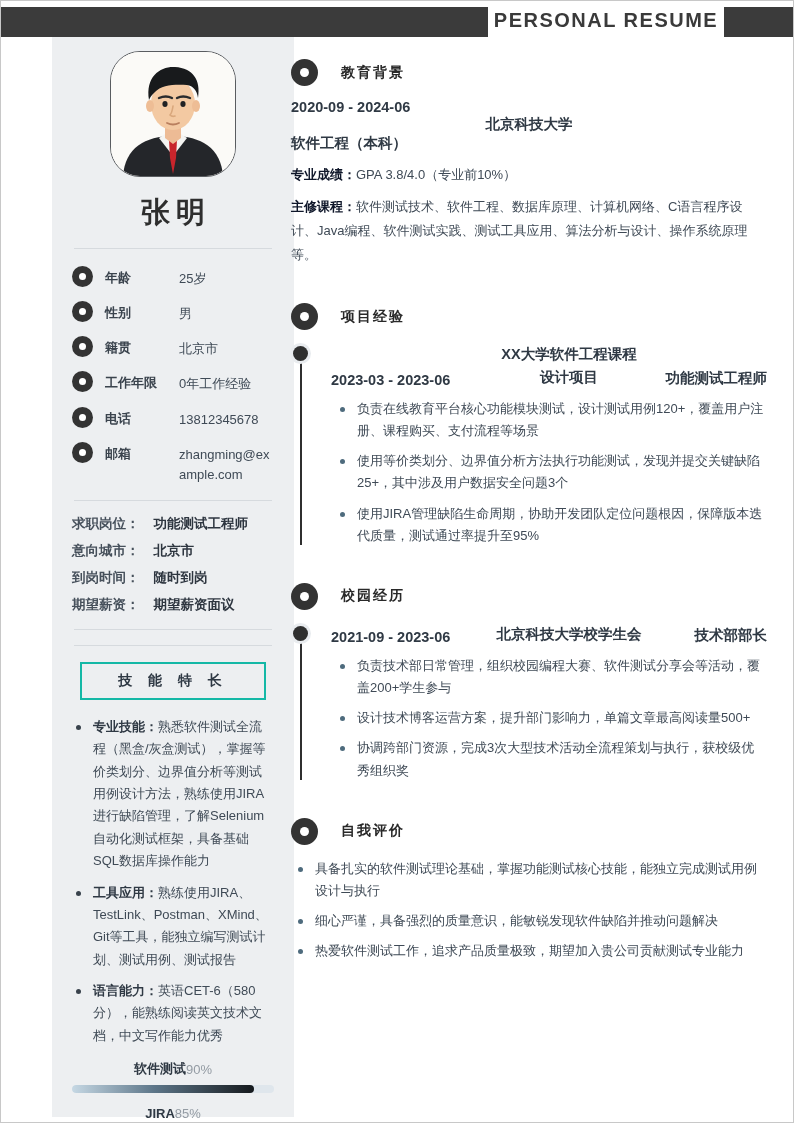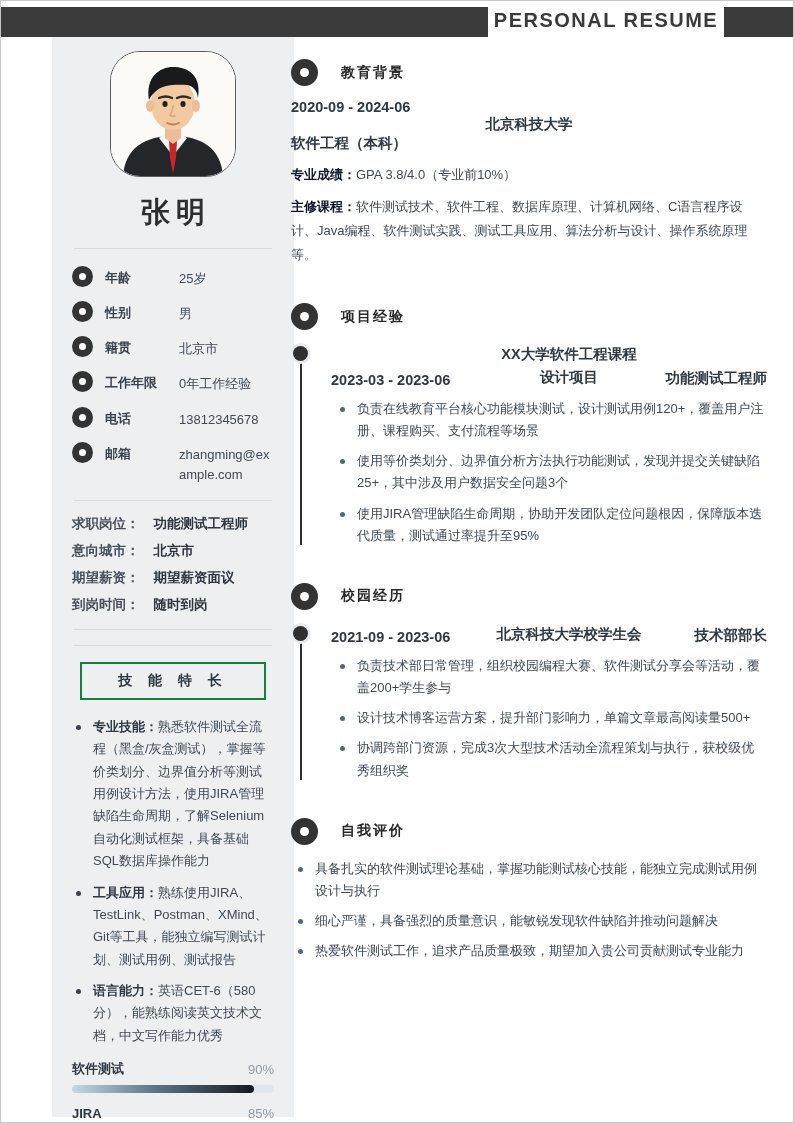--- a/index.html
+++ b/index.html
@@ -27,30 +27,30 @@
   .info-row { display:flex; align-items:flex-start; margin-bottom:12px; }
   .dot-icon { width:21px; height:21px; border-radius:50%; background:#333333; position:relative; flex:none; }
   .dot-icon::after { content:""; position:absolute; left:7px; top:7px; width:7px; height:7px;
                      border-radius:50%; background:#ffffff; }
   .info-label { width:74px; margin-left:12px; font-size:13px; font-weight:bold; color:#3a434d; padding-top:3px; }
   .info-value { flex:1; font-size:13px; color:#3f4a56; padding-top:3px; line-height:1.55; word-break:break-all; }
   .intent-list { margin-top:14px; }
   .intent-row { display:flex; margin-bottom:9px;gap:6px; }
   .intent-label { font-size:13.5px; font-weight:600; color:#46505b; }
   .intent-value { font-size:13.5px; font-weight:bold; color:#2e3640; margin-left:8px; }
-  .skills-title-box { margin:16px 8px 0 8px; border:2px solid #15803d; padding:8px 0; text-align:center;
+  .skills-title-box { margin:16px 8px 0 8px; border:2px solid #14b8a6; padding:8px 0; text-align:center;
                       font-size:14px; font-weight:bold; color:#2f3944; letter-spacing:6px; }
   .skill-list { margin-top:16px; list-style:none; }
   .skill-list li { position:relative; padding-left:21px; font-size:13px; line-height:1.72; color:#3f4a56;
                    margin-bottom:9px; }
   .skill-list li::before { content:""; position:absolute; left:4px; top:9px; width:5px; height:5px;
                            border-radius:50%; background:#39424c; }
   .skill-label { font-weight:bold; color:#2f3944; }
   .bar-block { margin-top:13px; }
-  .bar-head { display:flex; justify-content:space-between; align-items:center; }
+  .bar-head { display:flex; justify-content:center; align-items:center; }
   .bar-name { font-size:13px; font-weight:bold; color:#2f3944; }
   .bar-pct { font-size:13px; color:#939ba3; }
   .bar-track { height:8px; background:#dfe6ec; border-radius:4px; margin-top:7px; overflow:hidden; }
   .bar-fill { height:100%; border-radius:4px;
               background:linear-gradient(90deg,#c6d8e4 0%,#5d7689 45%,#15191d 100%); }
 
   
   .main { position:absolute; left:290px; top:44px; width:476px; font-size:13px; color:#3f4a56; }
   .section { margin-top:36px; }
   .section.first { margin-top:14px; }
@@ -166,38 +166,38 @@
     <div class="intent-list">
       <div class="intent-row">
         <span class="intent-label">求职岗位：</span>
         <span class="intent-value">功能测试工程师</span>
       </div>
       <div class="intent-row">
         <span class="intent-label">意向城市：</span>
         <span class="intent-value">北京市</span>
       </div>
       <div class="intent-row">
+        <span class="intent-label">到岗时间：</span>
+        <span class="intent-value">随时到岗</span>
+      </div>
+      <div class="intent-row">
         <span class="intent-label">期望薪资：</span>
         <span class="intent-value">期望薪资面议</span>
       </div>
-      <div class="intent-row">
-        <span class="intent-label">到岗时间：</span>
-        <span class="intent-value">随时到岗</span>
-      </div>
     </div>
 
     <hr class="divider">
     <hr class="divider">
 
     <div class="skills-title-box">
       <span>技 能 特 长</span>
     </div>
 
     <ul class="skill-list">
-      <li><span class="skill-label">专业技能：</span><span>熟悉软件测试全流程（黑盒/灰盒测试），掌握等价类划分、边界值分析等测试用例设计方法，使用JIRA管理缺陷生命周期，了解Selenium自动化测试框架，具备基础SQL数据库操作能力</span></li>
+      <li><span class="skill-label">专业技能：</span><span>熟悉软件测试全流程（黑盒/灰盒测试），掌握等价类划分、边界值分析等测试用例设计方法，熟练使用JIRA进行缺陷管理，了解Selenium自动化测试框架，具备基础SQL数据库操作能力</span></li>
       <li><span class="skill-label">工具应用：</span><span>熟练使用JIRA、TestLink、Postman、XMind、Git等工具，能独立编写测试计划、测试用例、测试报告</span></li>
       <li><span class="skill-label">语言能力：</span><span>英语CET-6（580分），能熟练阅读英文技术文档，中文写作能力优秀</span></li>
     </ul>
 
     <div class="bar-block">
       <div class="bar-head">
         <span class="bar-name">软件测试</span>
         <span class="bar-pct">90%</span>
       </div>
       <div class="bar-track">

